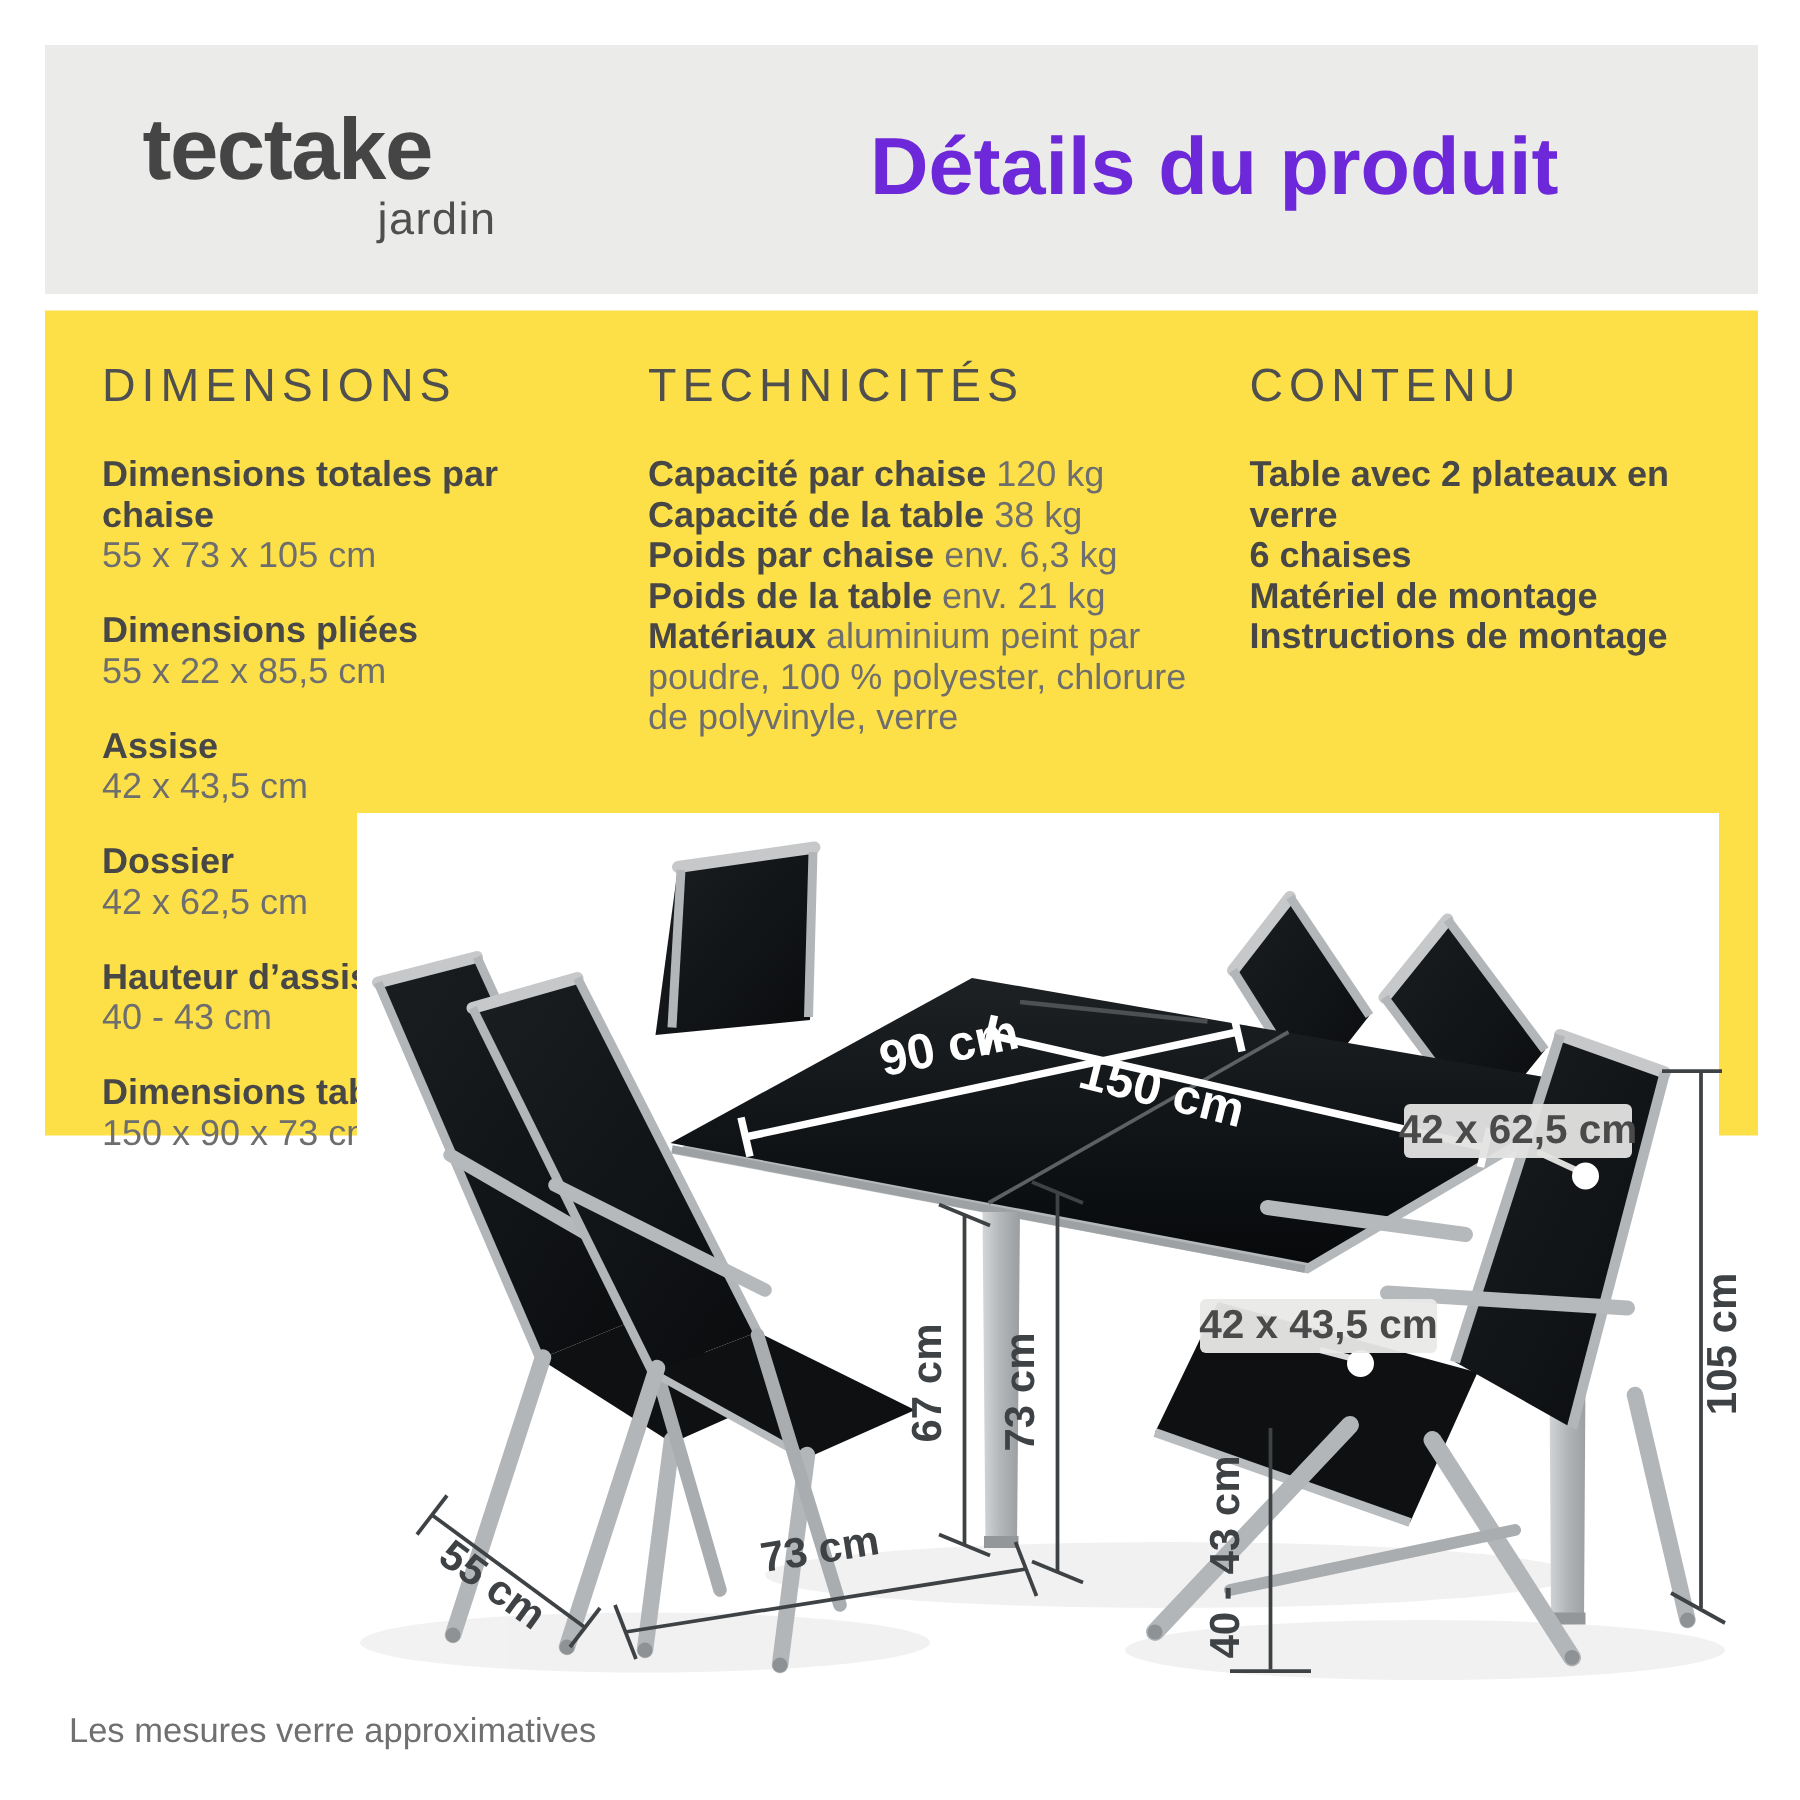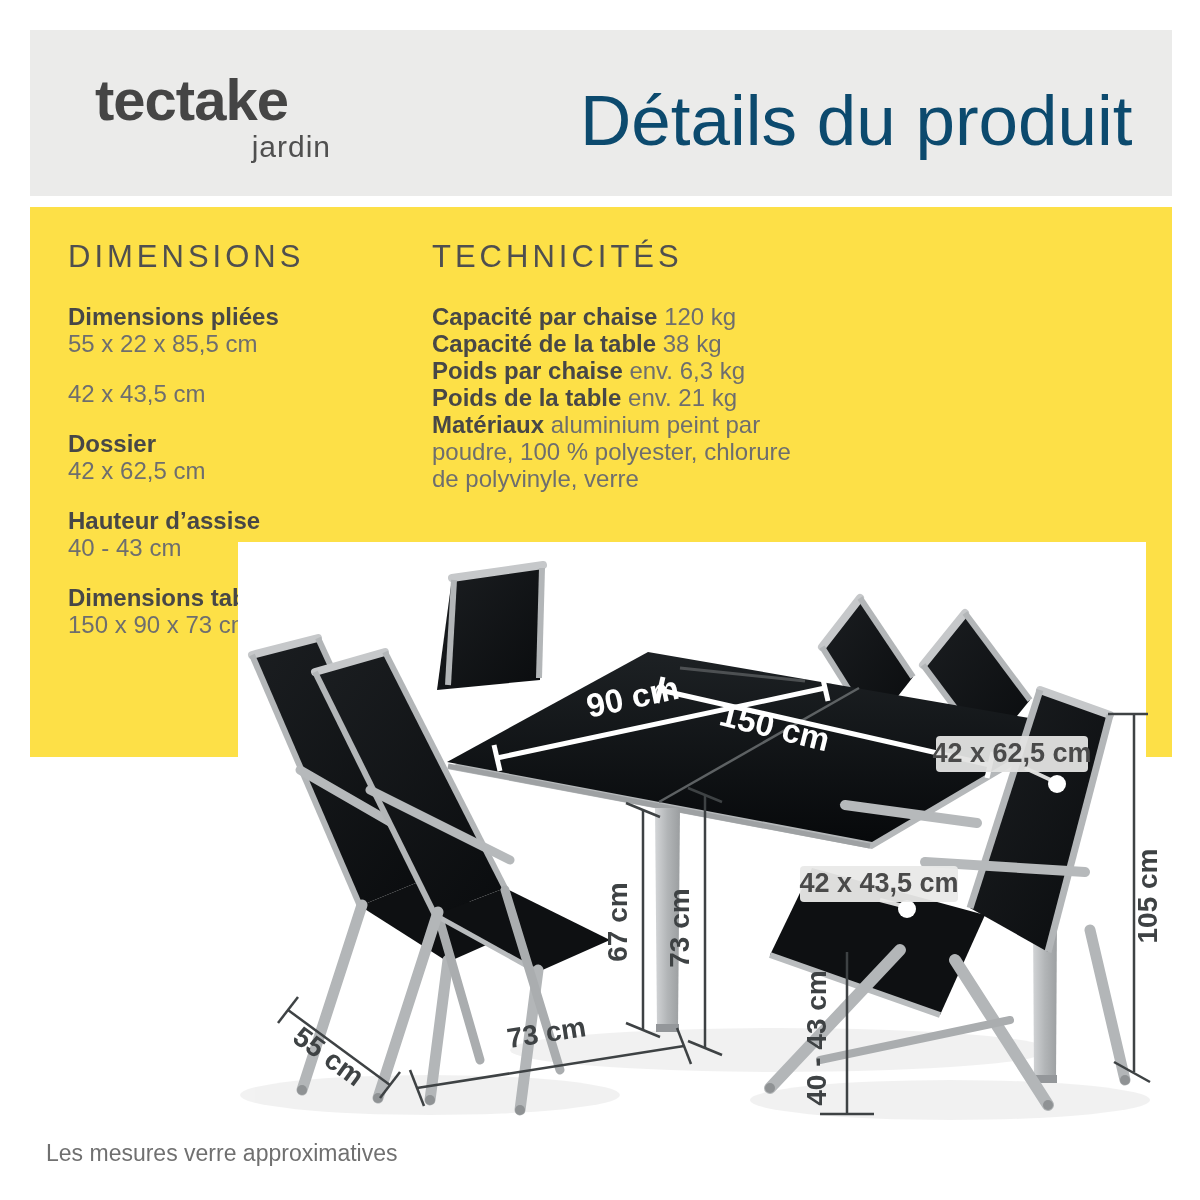--- a/index.html
+++ b/index.html
@@ -13,21 +13,21 @@
   .logo-main{
     position:absolute;left:65px;top:36px;width:250px;text-align:left;
     font-size:58px;font-weight:800;letter-spacing:-1px;color:#454545;
   }
   .logo-sub{
     position:absolute;left:51px;top:100px;width:250px;text-align:right;
     font-size:30px;font-weight:400;color:#4f4f4f;letter-spacing:1px;
   }
   .page-title{
     position:absolute;left:550px;top:50px;width:580px;
-    font-size:71px;font-weight:400;color:#0c4a6e;letter-spacing:0px;
+    font-size:54px;font-weight:700;color:#6d28d9;letter-spacing:0px;
   }
   .col{position:absolute;top:32px;}
   .col h3{
     margin:0 0 28px 0;font-size:31px;font-weight:400;letter-spacing:4px;
     color:#4f4f4f;
   }
   .col-1{left:38px;width:340px;}
   .col-2{left:402px;width:385px;}
   .col-3{left:803px;width:310px;}
   .spec-group{margin-bottom:23px;}
@@ -52,24 +52,29 @@
   <div class="logo-main">tectake</div>
   <div class="logo-sub">jardin</div>
   <div class="page-title">Détails du produit</div>
 </div>
 
 <div class="panel content-panel">
 
   <div class="col col-1">
     <h3>DIMENSIONS</h3>
     <div class="spec-group">
+      <div class="spec-label">Dimensions totales par chaise</div>
+      <div class="spec-value">55 x 73 x 105 cm</div>
+    </div>
+    <div class="spec-group">
       <div class="spec-label">Dimensions pliées</div>
       <div class="spec-value">55 x 22 x 85,5 cm</div>
     </div>
     <div class="spec-group">
+      <div class="spec-label">Assise</div>
       <div class="spec-value">42 x 43,5 cm</div>
     </div>
     <div class="spec-group">
       <div class="spec-label">Dossier</div>
       <div class="spec-value">42 x 62,5 cm</div>
     </div>
     <div class="spec-group">
       <div class="spec-label">Hauteur d’assise</div>
       <div class="spec-value">40 - 43 cm</div>
     </div>
@@ -88,20 +93,27 @@
       <span>38 kg</span><br>
       <b>Poids par chaise</b>
       <span>env. 6,3 kg</span><br>
       <b>Poids de la table</b>
       <span>env. 21 kg</span><br>
       <b>Matériaux</b>
       <span>aluminium peint par poudre, 100 % polyester, chlorure de polyvinyle, verre</span>
     </div>
   </div>
 
+  <div class="col col-3">
+    <h3>CONTENU</h3>
+    <div class="content-line">Table avec 2 plateaux en verre</div>
+    <div class="content-line">6 chaises</div>
+    <div class="content-line">Matériel de montage</div>
+    <div class="content-line">Instructions de montage</div>
+  </div>
 </div>
 
 <svg class="scene" viewBox="0 0 1000 620">
   <defs>
     <linearGradient id="silverV" x1="0" y1="0" x2="1" y2="0">
       <stop offset="0" stop-color="#d4d6d8"></stop>
         <stop offset="0.5" stop-color="#b2b5b7"></stop>
         <stop offset="1" stop-color="#9b9ea0"></stop>
     </linearGradient>
     <linearGradient id="glassG" x1="0" y1="0" x2="0" y2="1">

